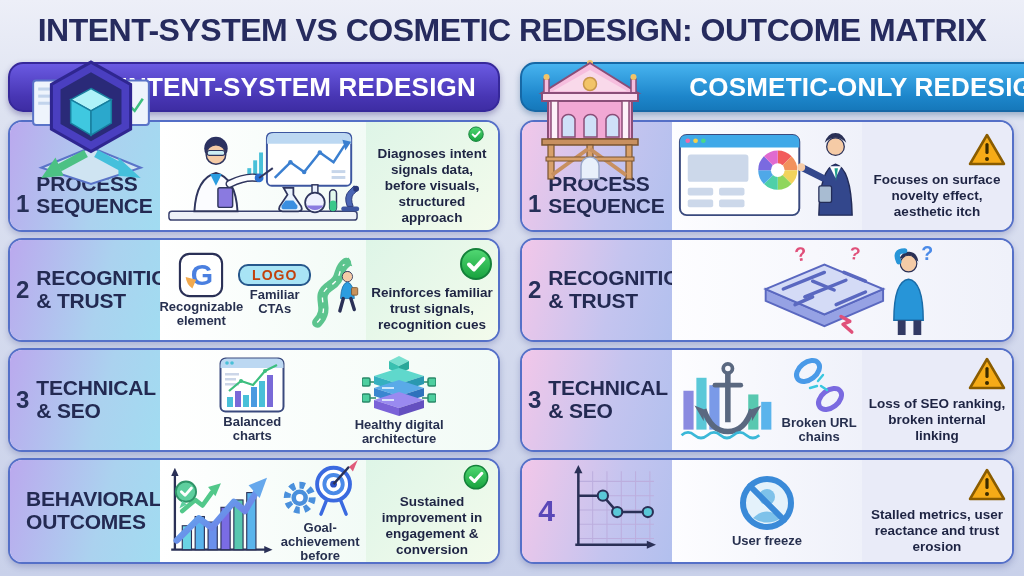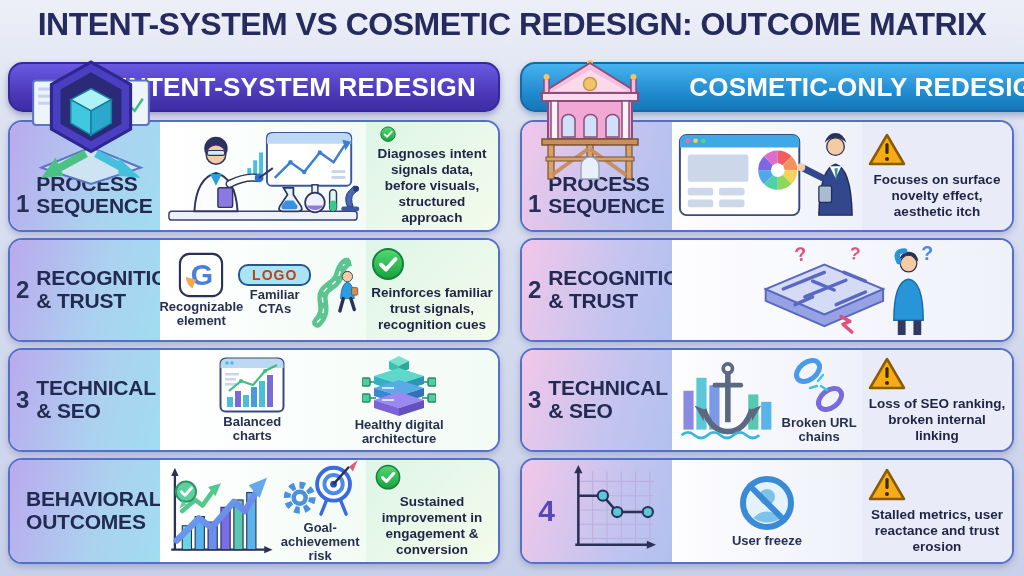--- a/index.html
+++ b/index.html
@@ -4,21 +4,21 @@
 <style>
   html,body{margin:0;padding:0}
   body{
     width:1024px;height:576px;overflow:hidden;position:relative;
     background:linear-gradient(180deg,#edeff8 0%,#dde2f1 20%,#c9d1ea 100%);
     font-family:"Liberation Sans","DejaVu Sans",sans-serif;
     -webkit-font-smoothing:antialiased;
   }
   .stage{position:absolute;inset:0}
   .title{
-    position:absolute;top:6px;left:0;width:100%;text-align:center;
+    position:absolute;top:12px;left:0;width:100%;text-align:center;
     font-size:32px;font-weight:900;letter-spacing:-0.5px;color:#262b5e;white-space:nowrap;
   }
   .col-header{
     position:absolute;top:62px;height:50px;border-radius:15px;display:flex;
     align-items:center;justify-content:flex-end;box-sizing:border-box;
     color:#fff;font-weight:800;font-size:26px;letter-spacing:0.2px;z-index:2;
   }
   .col-header.intent{left:8px;width:492px;padding-right:22px;
     background:linear-gradient(180deg,#6a5ae2 0%,#4836b4 70%,#3e2da4 100%);
     border:2px solid #36289a;box-shadow:0 3px 6px rgba(40,30,110,.35);}
@@ -51,21 +51,21 @@
   .num.big{font-size:30px;color:#5a48b8}
   .label-text{font-size:21px;font-weight:800;color:#232a52;line-height:1.08;
     text-align:left;letter-spacing:-0.2px;max-width:118px}
   .label-text:empty{display:none}
 
   .mid{flex:1;display:flex;align-items:center;justify-content:space-evenly;
     gap:2px;padding:2px;min-width:0;
     background:linear-gradient(90deg,#ffffff 0%,#f2fbf6 100%)}
   .card.right .mid{background:linear-gradient(90deg,#fdfdff 0%,#eff1fa 100%)}
 
-  .outcome{flex:0 0 132px;display:flex;flex-direction:column;align-items:flex-start;
+  .outcome{flex:0 0 132px;display:flex;flex-direction:column;align-items:flex-end;
     justify-content:center;gap:4px;padding:4px 5px;box-sizing:border-box;text-align:center}
   .outcome.good{background:linear-gradient(135deg,#def5e7 0%,#f3fbec 100%)}
   .outcome.bad{flex-basis:150px;background:#e9ebf8}
   .outcome-text{font-size:13.5px;font-weight:700;color:#1e2443;line-height:1.18}
 
   .figure{display:flex;flex-direction:column;align-items:center;gap:2px;min-width:0}
   .caption{font-size:13px;font-weight:700;color:#27304f;line-height:1.08;
     text-align:center;max-width:96px}
   .caption.wide{max-width:110px}
   .pill{background:#a8e4f5;border:2px solid #27588c;border-radius:10px;
@@ -329,21 +329,21 @@
           <circle cx="19" cy="40" r="8.5" fill="#4a90dc"></circle>
           <circle cx="19" cy="40" r="3.8" fill="#fff"></circle>
           <line x1="47" y1="42" x2="41" y2="57" stroke="#3a6ae0" stroke-width="3.5" stroke-linecap="round"></line>
           <line x1="61" y1="42" x2="67" y2="57" stroke="#3a6ae0" stroke-width="3.5" stroke-linecap="round"></line>
           <circle cx="54" cy="26" r="17" fill="#fff" stroke="#3a6ae0" stroke-width="4"></circle>
           <circle cx="54" cy="26" r="9.5" fill="#fff" stroke="#4a8ae8" stroke-width="4"></circle>
           <circle cx="54" cy="26" r="3.5" fill="#2a4ec0"></circle>
           <line x1="54" y1="26" x2="70" y2="8" stroke="#2a3056" stroke-width="2.5"></line>
           <polygon points="70,8 79,1 74,13" fill="#e05a7a"></polygon>
         </svg>
-        <div class="caption" style="max-width:92px">Goal-achievement risk</div>
+        <div class="caption" style="max-width:92px">Goal-achievement before</div>
       </div>
     </div>
     <div class="outcome good">
       <svg width="34" height="34" viewBox="0 0 34 34">
         <circle cx="17" cy="17" r="15" fill="url(#gCheck)" stroke="#14813a" stroke-width="2"></circle>
         <path d="M10 17.5 L15 22.5 L24.5 12" stroke="#fff" stroke-width="4" fill="none" stroke-linecap="round" stroke-linejoin="round"></path>
       </svg>
       <div class="outcome-text">Sustained improvement in engagement &amp; conversion</div>
     </div>
   </div>

